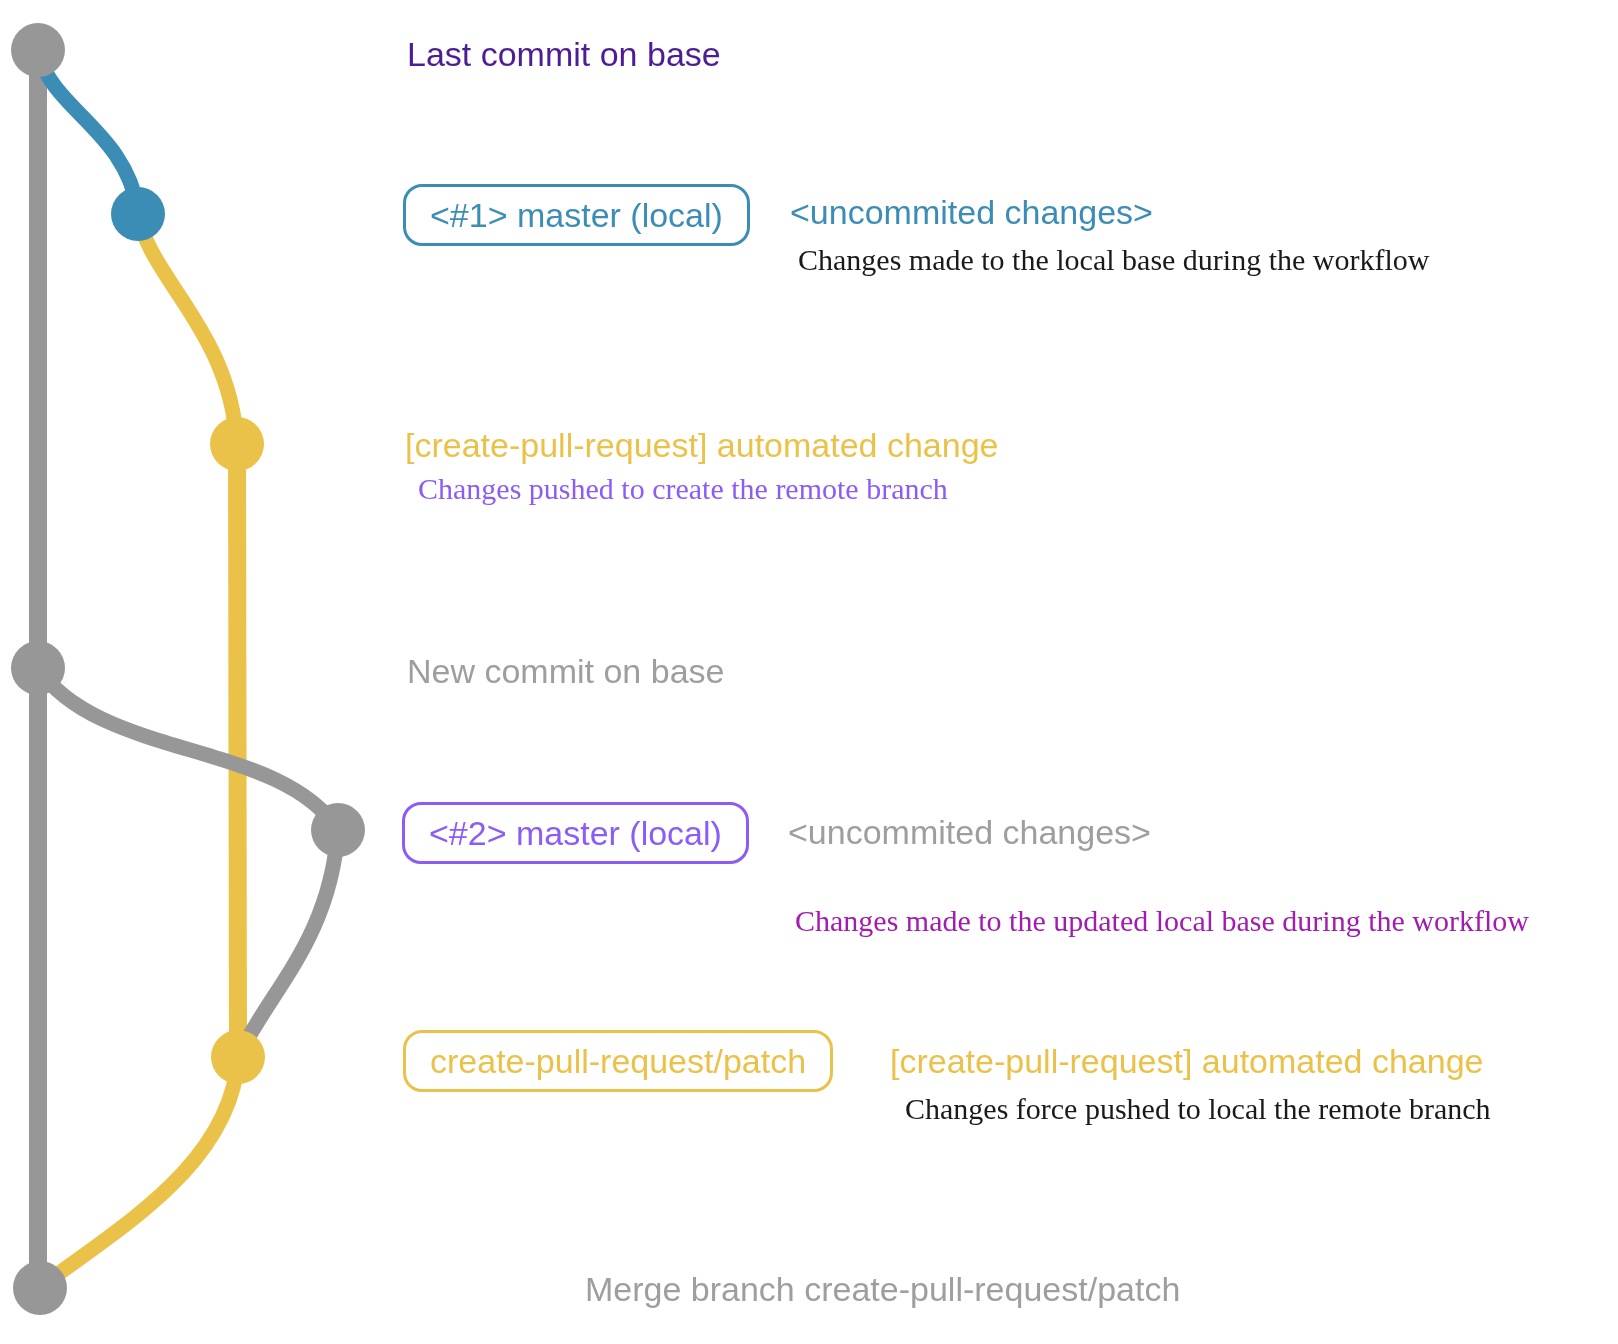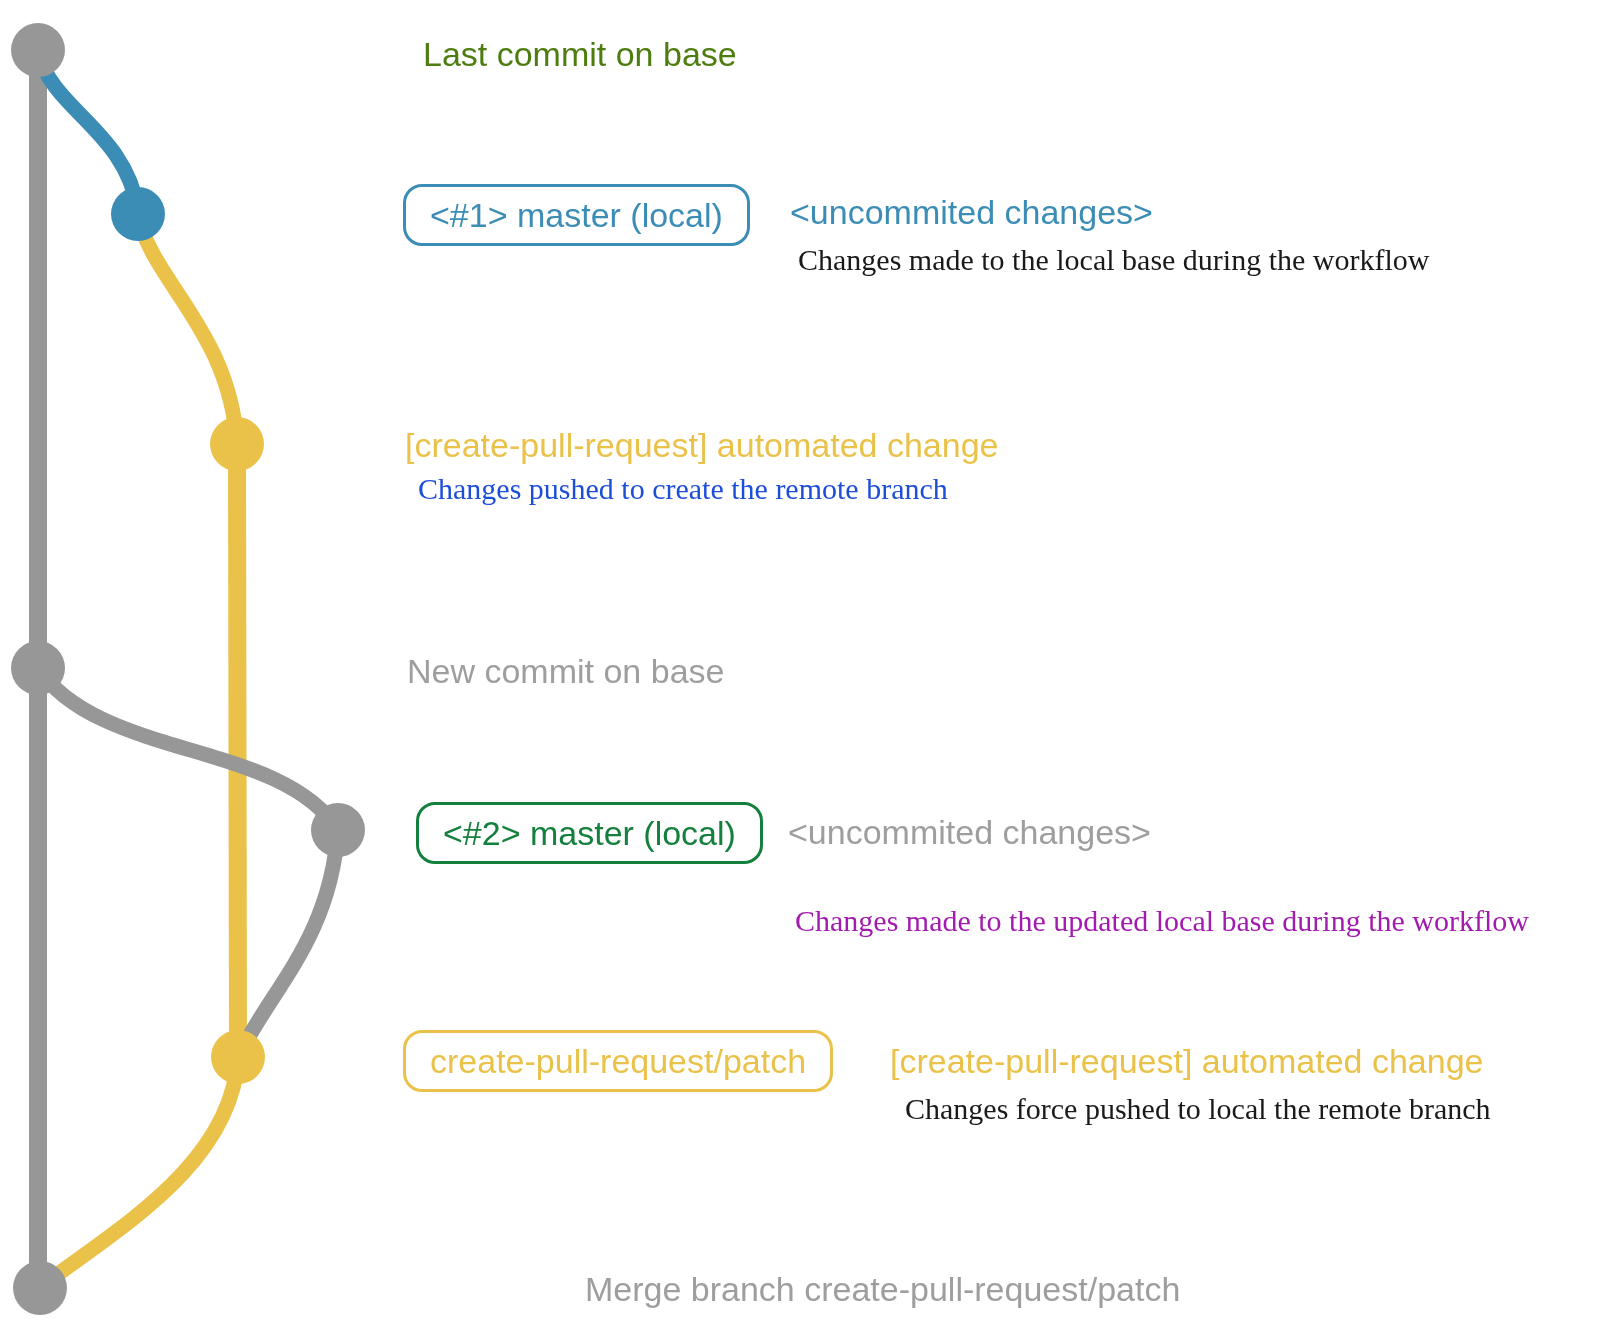--- a/index.html
+++ b/index.html
@@ -65,32 +65,32 @@
 
     <circle cx="38" cy="50" r="27" fill="#979797"></circle>
     <circle cx="138" cy="214" r="27" fill="#3c8db5"></circle>
     <circle cx="237" cy="444" r="27" fill="#eac249"></circle>
     <circle cx="38" cy="668" r="27" fill="#979797"></circle>
     <circle cx="338" cy="830" r="27" fill="#979797"></circle>
     <circle cx="238" cy="1057" r="27" fill="#eac249"></circle>
     <circle cx="40" cy="1288" r="27" fill="#979797"></circle>
   </svg>
 
-  <div class="txt msg" style="left: 407px; top: 37px; color: #4d7c0f; margin-left: 16px;" data-bind="rows.last_commit.message" data-bind-style="color:colors.text_gray">Last commit on base</div>
+  <div class="txt msg" style="left: 407px; top: 37px; color: #4c1d95;" data-bind="rows.last_commit.message" data-bind-style="color:colors.text_gray">Last commit on base</div>
 
   <div class="badge" style="left: 403px; top: 184px; color: rgb(60, 141, 181);" data-bind="rows.local_1.badge" data-bind-style="color:colors.blue">&lt;#1&gt; master (local)</div>
   <div class="txt msg" style="left: 790px; top: 195px; color: rgb(60, 141, 181);" data-bind="rows.local_1.message" data-bind-style="color:colors.blue">&lt;uncommited changes&gt;</div>
   <div class="txt note" style="left: 798px; top: 245px; color: rgb(26, 26, 26);" data-bind="rows.local_1.note" data-bind-style="color:colors.note_black">Changes made to the local base during the workflow</div>
 
   <div class="txt msg" style="left: 405px; top: 428px; color: rgb(234, 194, 73);" data-bind="rows.push_1.message" data-bind-style="color:colors.yellow">[create-pull-request] automated change</div>
-  <div class="txt note" style="left: 418px; top: 474px; color: #1d4ed8;" data-bind="rows.push_1.note" data-bind-style="color:colors.note_black">Changes pushed to create the remote branch</div>
+  <div class="txt note" style="left: 418px; top: 474px; color: #8b5cf6;" data-bind="rows.push_1.note" data-bind-style="color:colors.note_black">Changes pushed to create the remote branch</div>
 
   <div class="txt msg" style="left: 407px; top: 654px; color: rgb(158, 158, 158);" data-bind="rows.new_commit.message" data-bind-style="color:colors.text_gray">New commit on base</div>
 
-  <div class="badge" style="left: 416px; top: 802px; color: #15803d;" data-bind="rows.local_2.badge" data-bind-style="color:colors.text_gray">&lt;#2&gt; master (local)</div>
+  <div class="badge" style="left: 402px; top: 802px; color: #8b5cf6;" data-bind="rows.local_2.badge" data-bind-style="color:colors.text_gray">&lt;#2&gt; master (local)</div>
   <div class="txt msg" style="left: 788px; top: 815px; color: rgb(158, 158, 158);" data-bind="rows.local_2.message" data-bind-style="color:colors.text_gray">&lt;uncommited changes&gt;</div>
   <div class="txt note" style="left: 795px; top: 906px; color: #a21caf;" data-bind="rows.local_2.note" data-bind-style="color:colors.note_black">Changes made to the updated local base during the workflow</div>
 
   <div class="badge" style="left: 403px; top: 1030px; color: rgb(234, 194, 73);" data-bind="rows.push_2.badge" data-bind-style="color:colors.yellow">create-pull-request/patch</div>
   <div class="txt msg" style="left: 890px; top: 1044px; color: rgb(234, 194, 73);" data-bind="rows.push_2.message" data-bind-style="color:colors.yellow">[create-pull-request] automated change</div>
   <div class="txt note" style="left: 905px; top: 1094px; color: rgb(26, 26, 26);" data-bind="rows.push_2.note" data-bind-style="color:colors.note_black">Changes force pushed to local the remote branch</div>
 
   <div class="txt msg" style="left: 585px; top: 1272px; color: rgb(158, 158, 158); text-align: center;" data-bind="rows.merge.message" data-bind-style="color:colors.text_gray">Merge branch create-pull-request/patch</div>
 
 </div>

